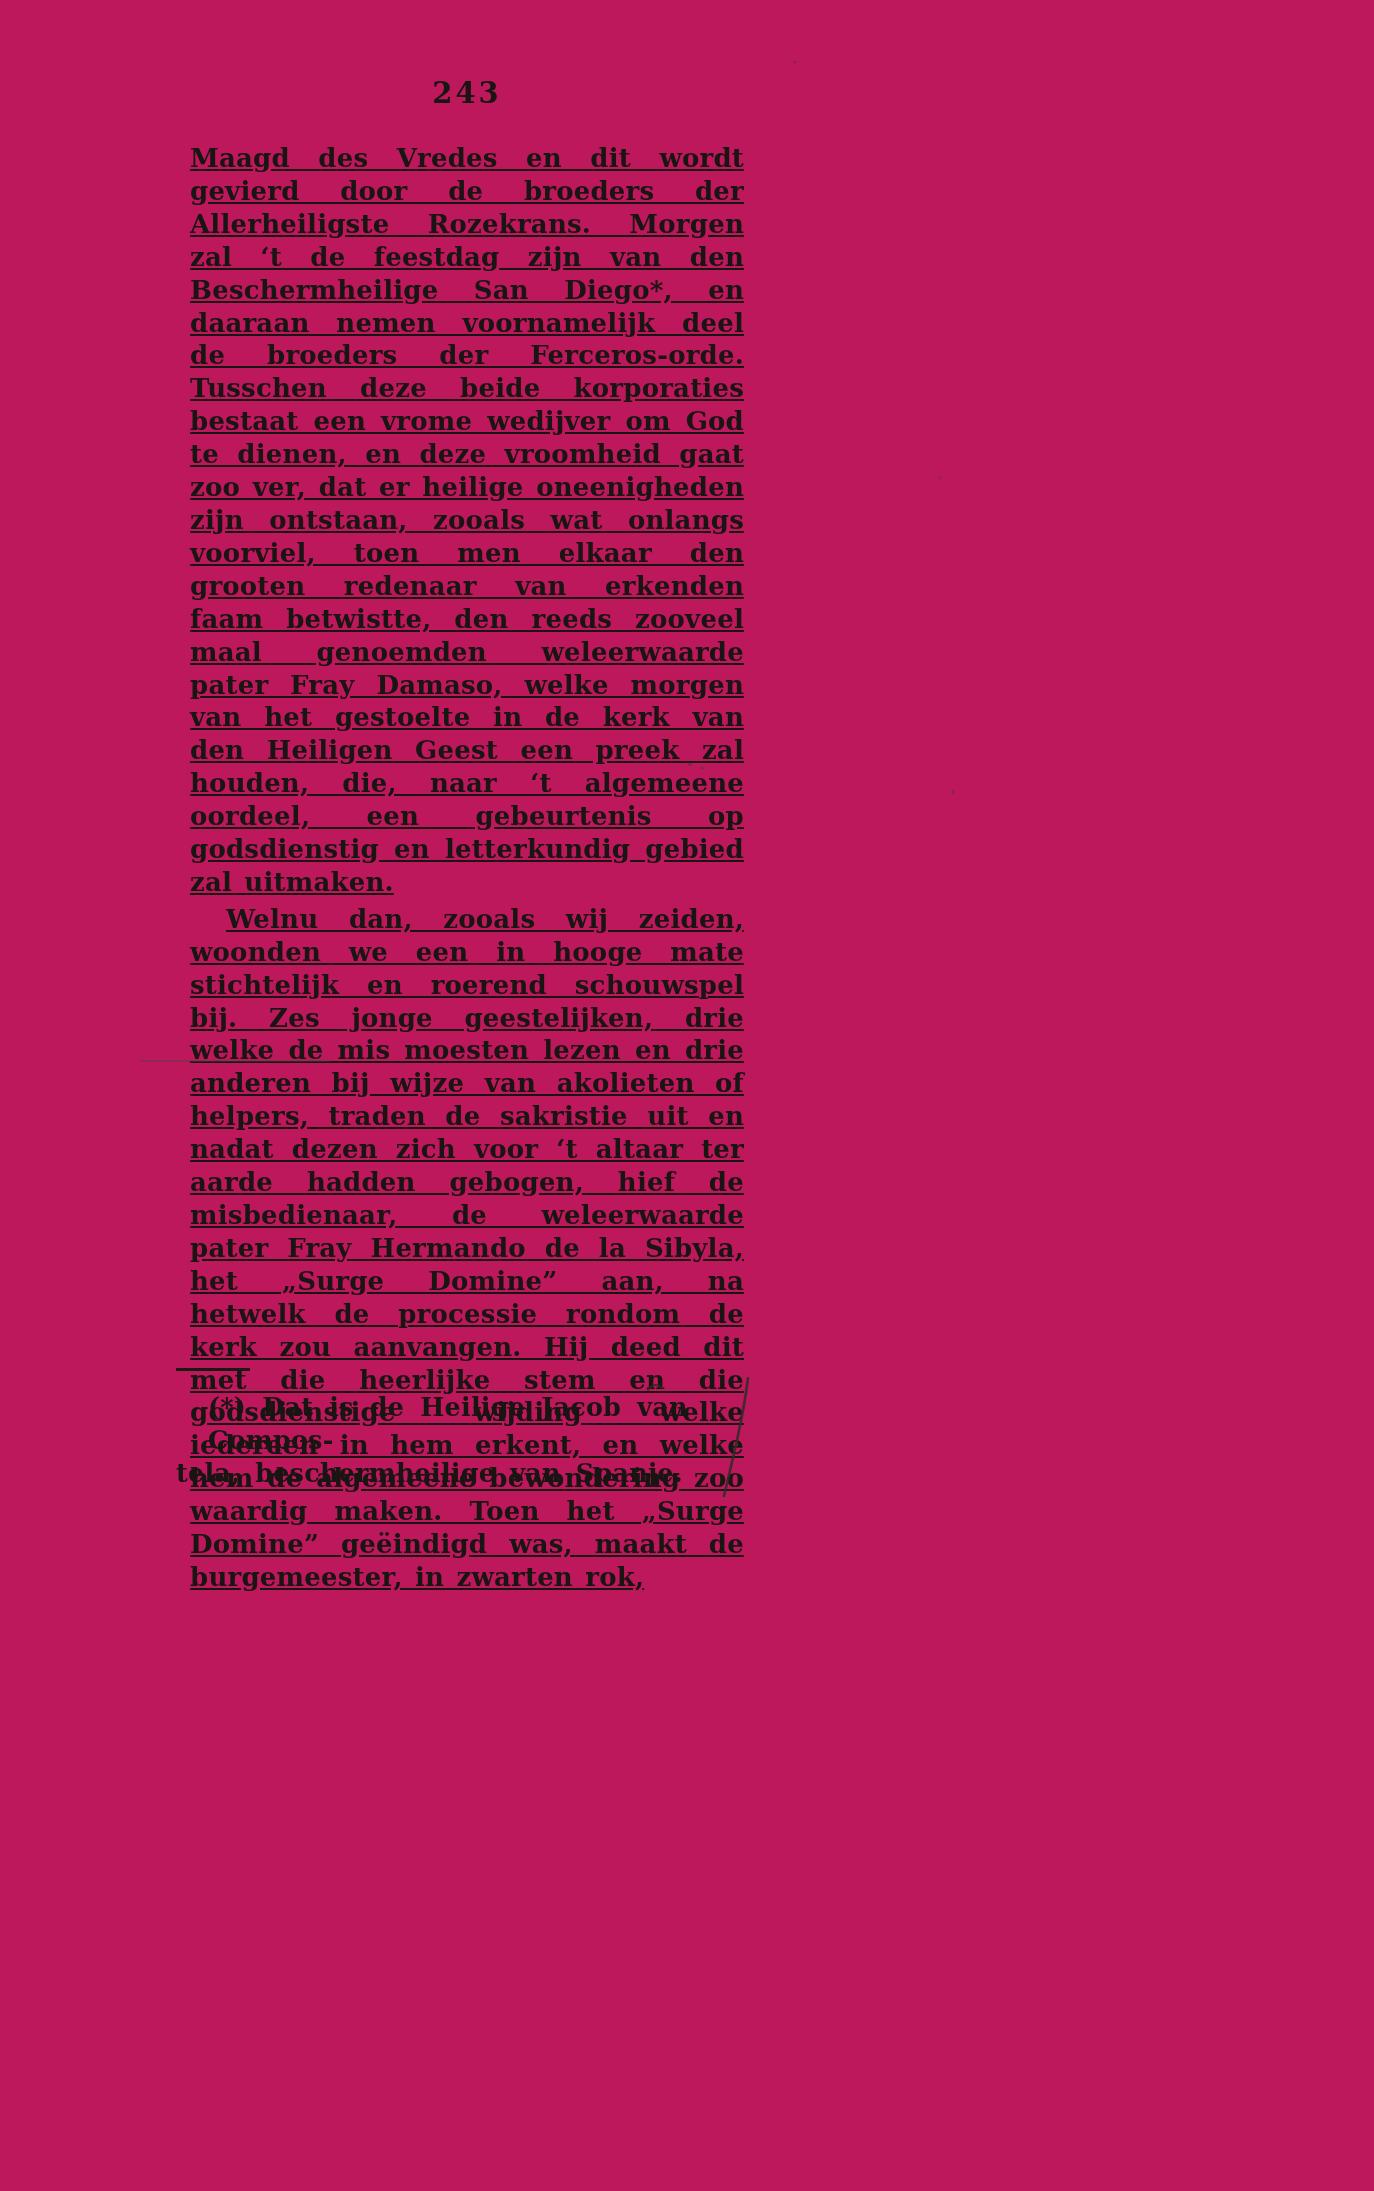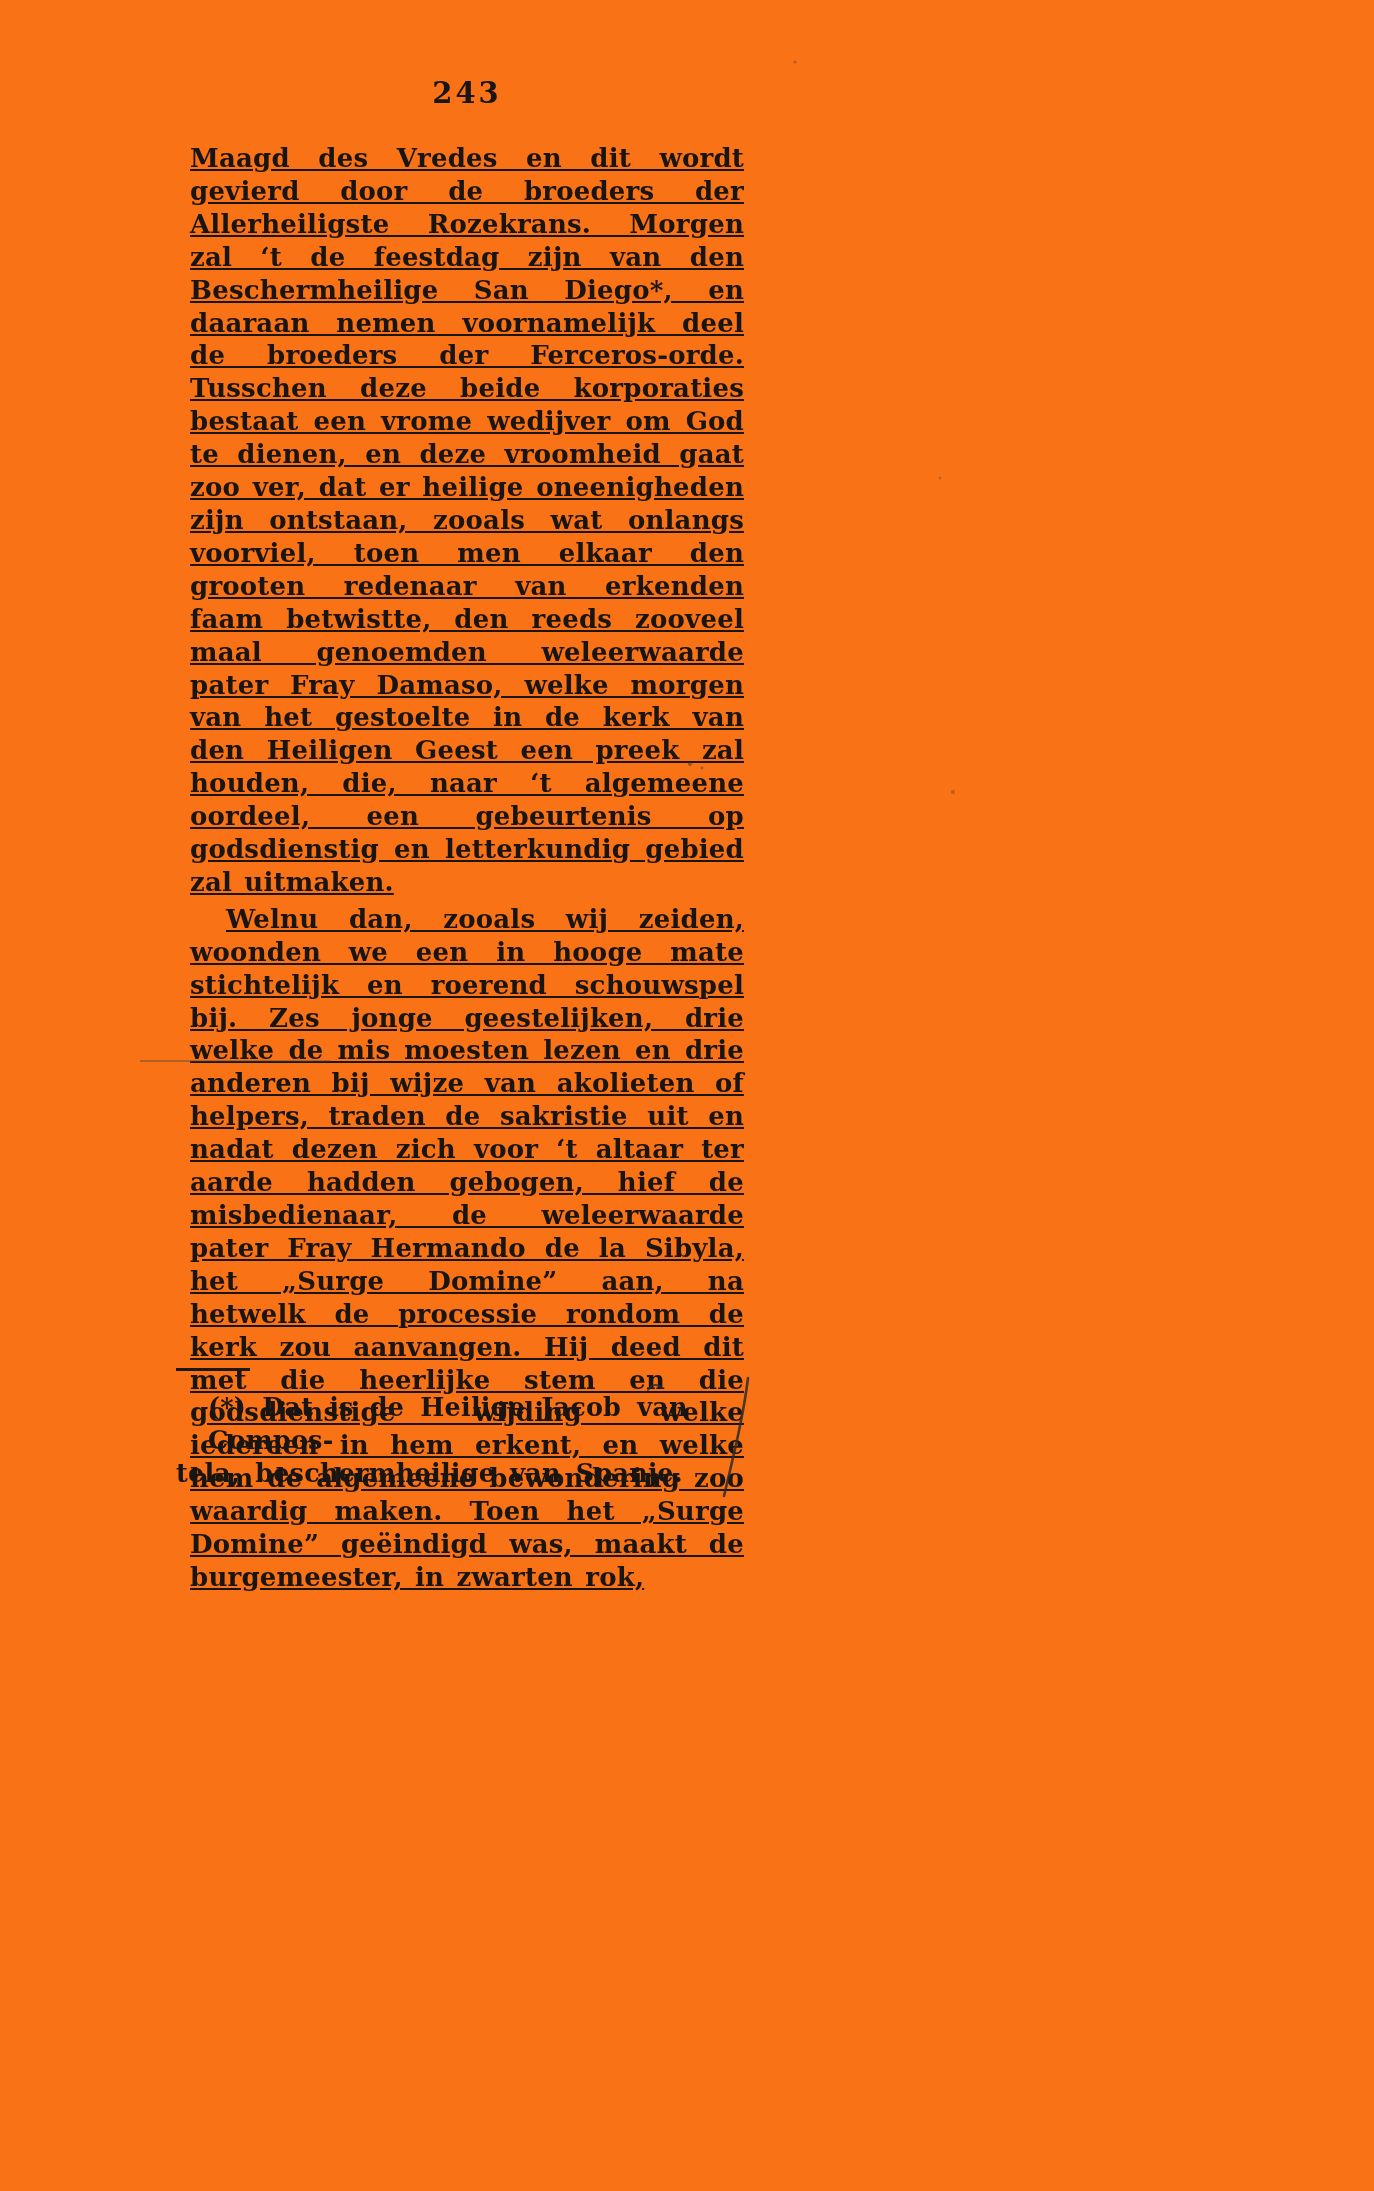--- a/index.html
+++ b/index.html
@@ -4,21 +4,21 @@
 <style>
   html, body {
     margin: 0;
     padding: 0;
     background: #e8e6e0;
   }
   .page {
     position: relative;
     width: 1374px;
     height: 2191px;
-    background: #f97316;
+    background: #be185d;
     font-family: "DejaVu Serif", "Liberation Serif", serif;
     color: #181512;
     overflow: hidden;
   }
   .page-number {
     position: absolute;
     top: 76px;
     left: 186px;
     width: 562px;
     text-align: center;

